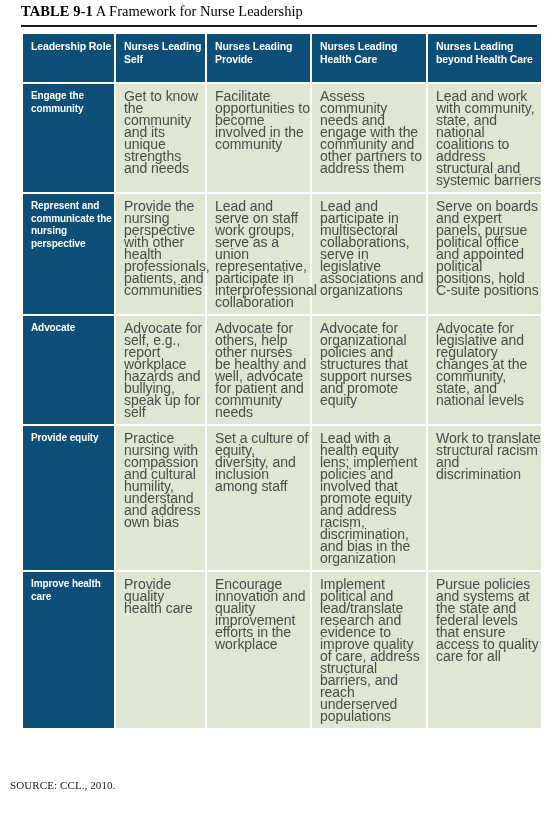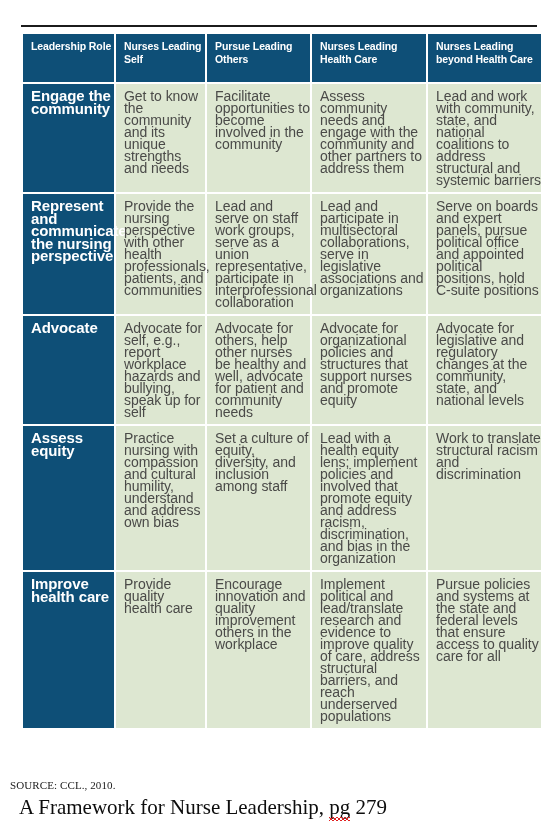--- a/index.html
+++ b/index.html
@@ -75,21 +75,21 @@
     line-height: 12.6px;
     font-weight: bold;
     text-align: left;
     letter-spacing: -0.1px;
     height: 48px;
   }
 
   .grid tbody th.rowhead {
     background: #0e4f77;
     color: #ffffff;
-    font-size: 15px;
+    font-size: 10px;
     line-height: 12.6px;
     font-weight: bold;
     text-align: left;
     letter-spacing: -0.1px;
   }
 
   .grid tbody td {
     background: #dde7d1;
     color: #4a4a48;
     font-size: 14px;
@@ -142,36 +142,40 @@
       linear-gradient(-45deg, transparent 42%, #e02020 42%, #e02020 58%, transparent 58%);
     background-size: 4px 4px;
     background-repeat: repeat-x;
   }
 </style>
 </head>
 <body>
 
 <div class="page">
 
+  <div class="table-title">
+    <span class="tnum">TABLE 9-1</span>
+    <span class="tcap">A Framework for Nurse Leadership</span>
+  </div>
 
   <div class="title-rule"></div>
 
   <table class="grid">
     <colgroup>
       <col class="c1">
         <col class="c2">
         <col class="c3">
         <col class="c4">
         <col class="c5">
     </colgroup>
     <thead>
       <tr>
         <th>Leadership Role</th>
         <th>Nurses Leading Self</th>
-        <th>Pursue Leading Others</th>
+        <th>Nurses Leading Provide</th>
         <th>Nurses Leading Health Care</th>
         <th>Nurses Leading beyond Health Care</th>
       </tr>
     </thead>
     <tbody>
       <tr>
         <th class="rowhead">Engage the community</th>
         <td>Get to know the community and its unique strengths and needs</td>
         <td>Facilitate opportunities to become involved in the community</td>
         <td>Assess community needs and engage with the community and other partners to address them</td>
@@ -185,35 +189,32 @@
         <td>Serve on boards and expert panels, pursue political office and appointed political positions, hold C-suite positions</td>
       </tr>
       <tr>
         <th class="rowhead">Advocate</th>
         <td>Advocate for self, e.g., report workplace hazards and bullying, speak up for self</td>
         <td>Advocate for others, help other nurses be healthy and well, advocate for patient and community needs</td>
         <td>Advocate for organizational policies and structures that support nurses and promote equity</td>
         <td>Advocate for legislative and regulatory changes at the community, state, and national levels</td>
       </tr>
       <tr>
-        <th class="rowhead">Assess equity</th>
+        <th class="rowhead">Provide equity</th>
         <td>Practice nursing with compassion and cultural humility, understand and address own bias</td>
         <td>Set a culture of equity, diversity, and inclusion among staff</td>
         <td>Lead with a health equity lens; implement policies and involved that promote equity and address racism, discrimination, and bias in the organization</td>
         <td>Work to translate structural racism and discrimination</td>
       </tr>
       <tr>
         <th class="rowhead">Improve health care</th>
         <td>Provide quality health care</td>
-        <td>Encourage innovation and quality improvement others in the workplace</td>
+        <td>Encourage innovation and quality improvement efforts in the workplace</td>
         <td>Implement political and lead/translate research and evidence to improve quality of care, address structural barriers, and reach underserved populations</td>
         <td>Pursue policies and systems at the state and federal levels that ensure access to quality care for all</td>
       </tr>
     </tbody>
   </table>
 
   <div class="source">SOURCE: CCL., 2010.</div>
 
-  <div class="caption">
-    <span>A Framework for Nurse Leadership, </span><span class="spell">pg</span><span> 279</span>
-  </div>
 
 </div>
 
 </body></html>

